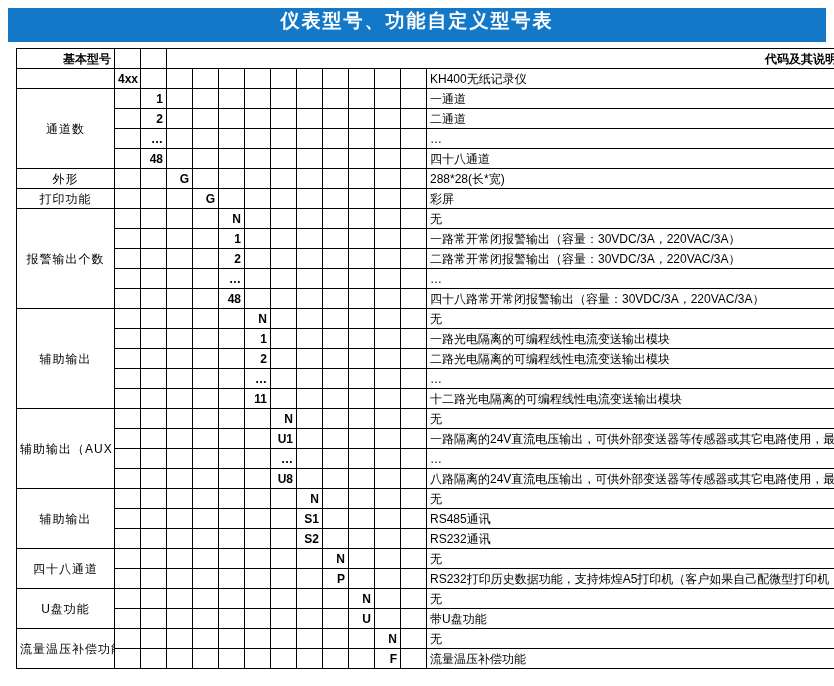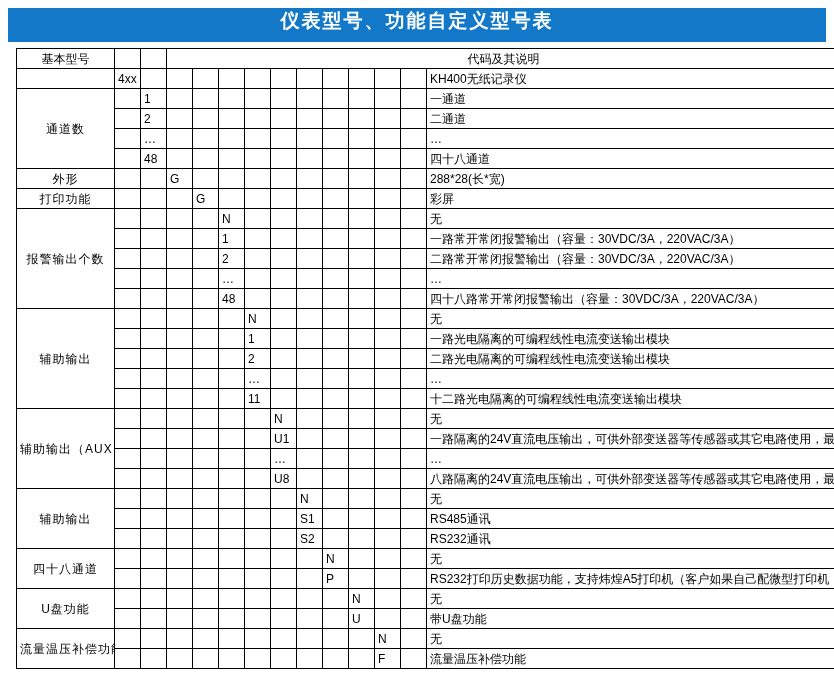--- a/index.html
+++ b/index.html
@@ -41,31 +41,31 @@
     vertical-align: middle;
     overflow: hidden;
     white-space: nowrap;
   }
   td.lbl {
     text-align: center;
     font-weight: normal;
     letter-spacing: 1px;
   }
   td.code {
-    text-align: left;
-    font-weight: normal;
+    text-align: right;
+    font-weight: bold;
   }
   td.desc {
     text-align: left;
     padding-left: 5px;
     white-space: normal;
   }
   td.hdr {
-    text-align: center;
-    font-weight: normal;
+    text-align: right;
+    font-weight: bold;
   }
   td.blank {}
   .two-line {
     line-height: 15px;
   }
 </style>
 </head>
 <body>
 
 <div class="banner">

